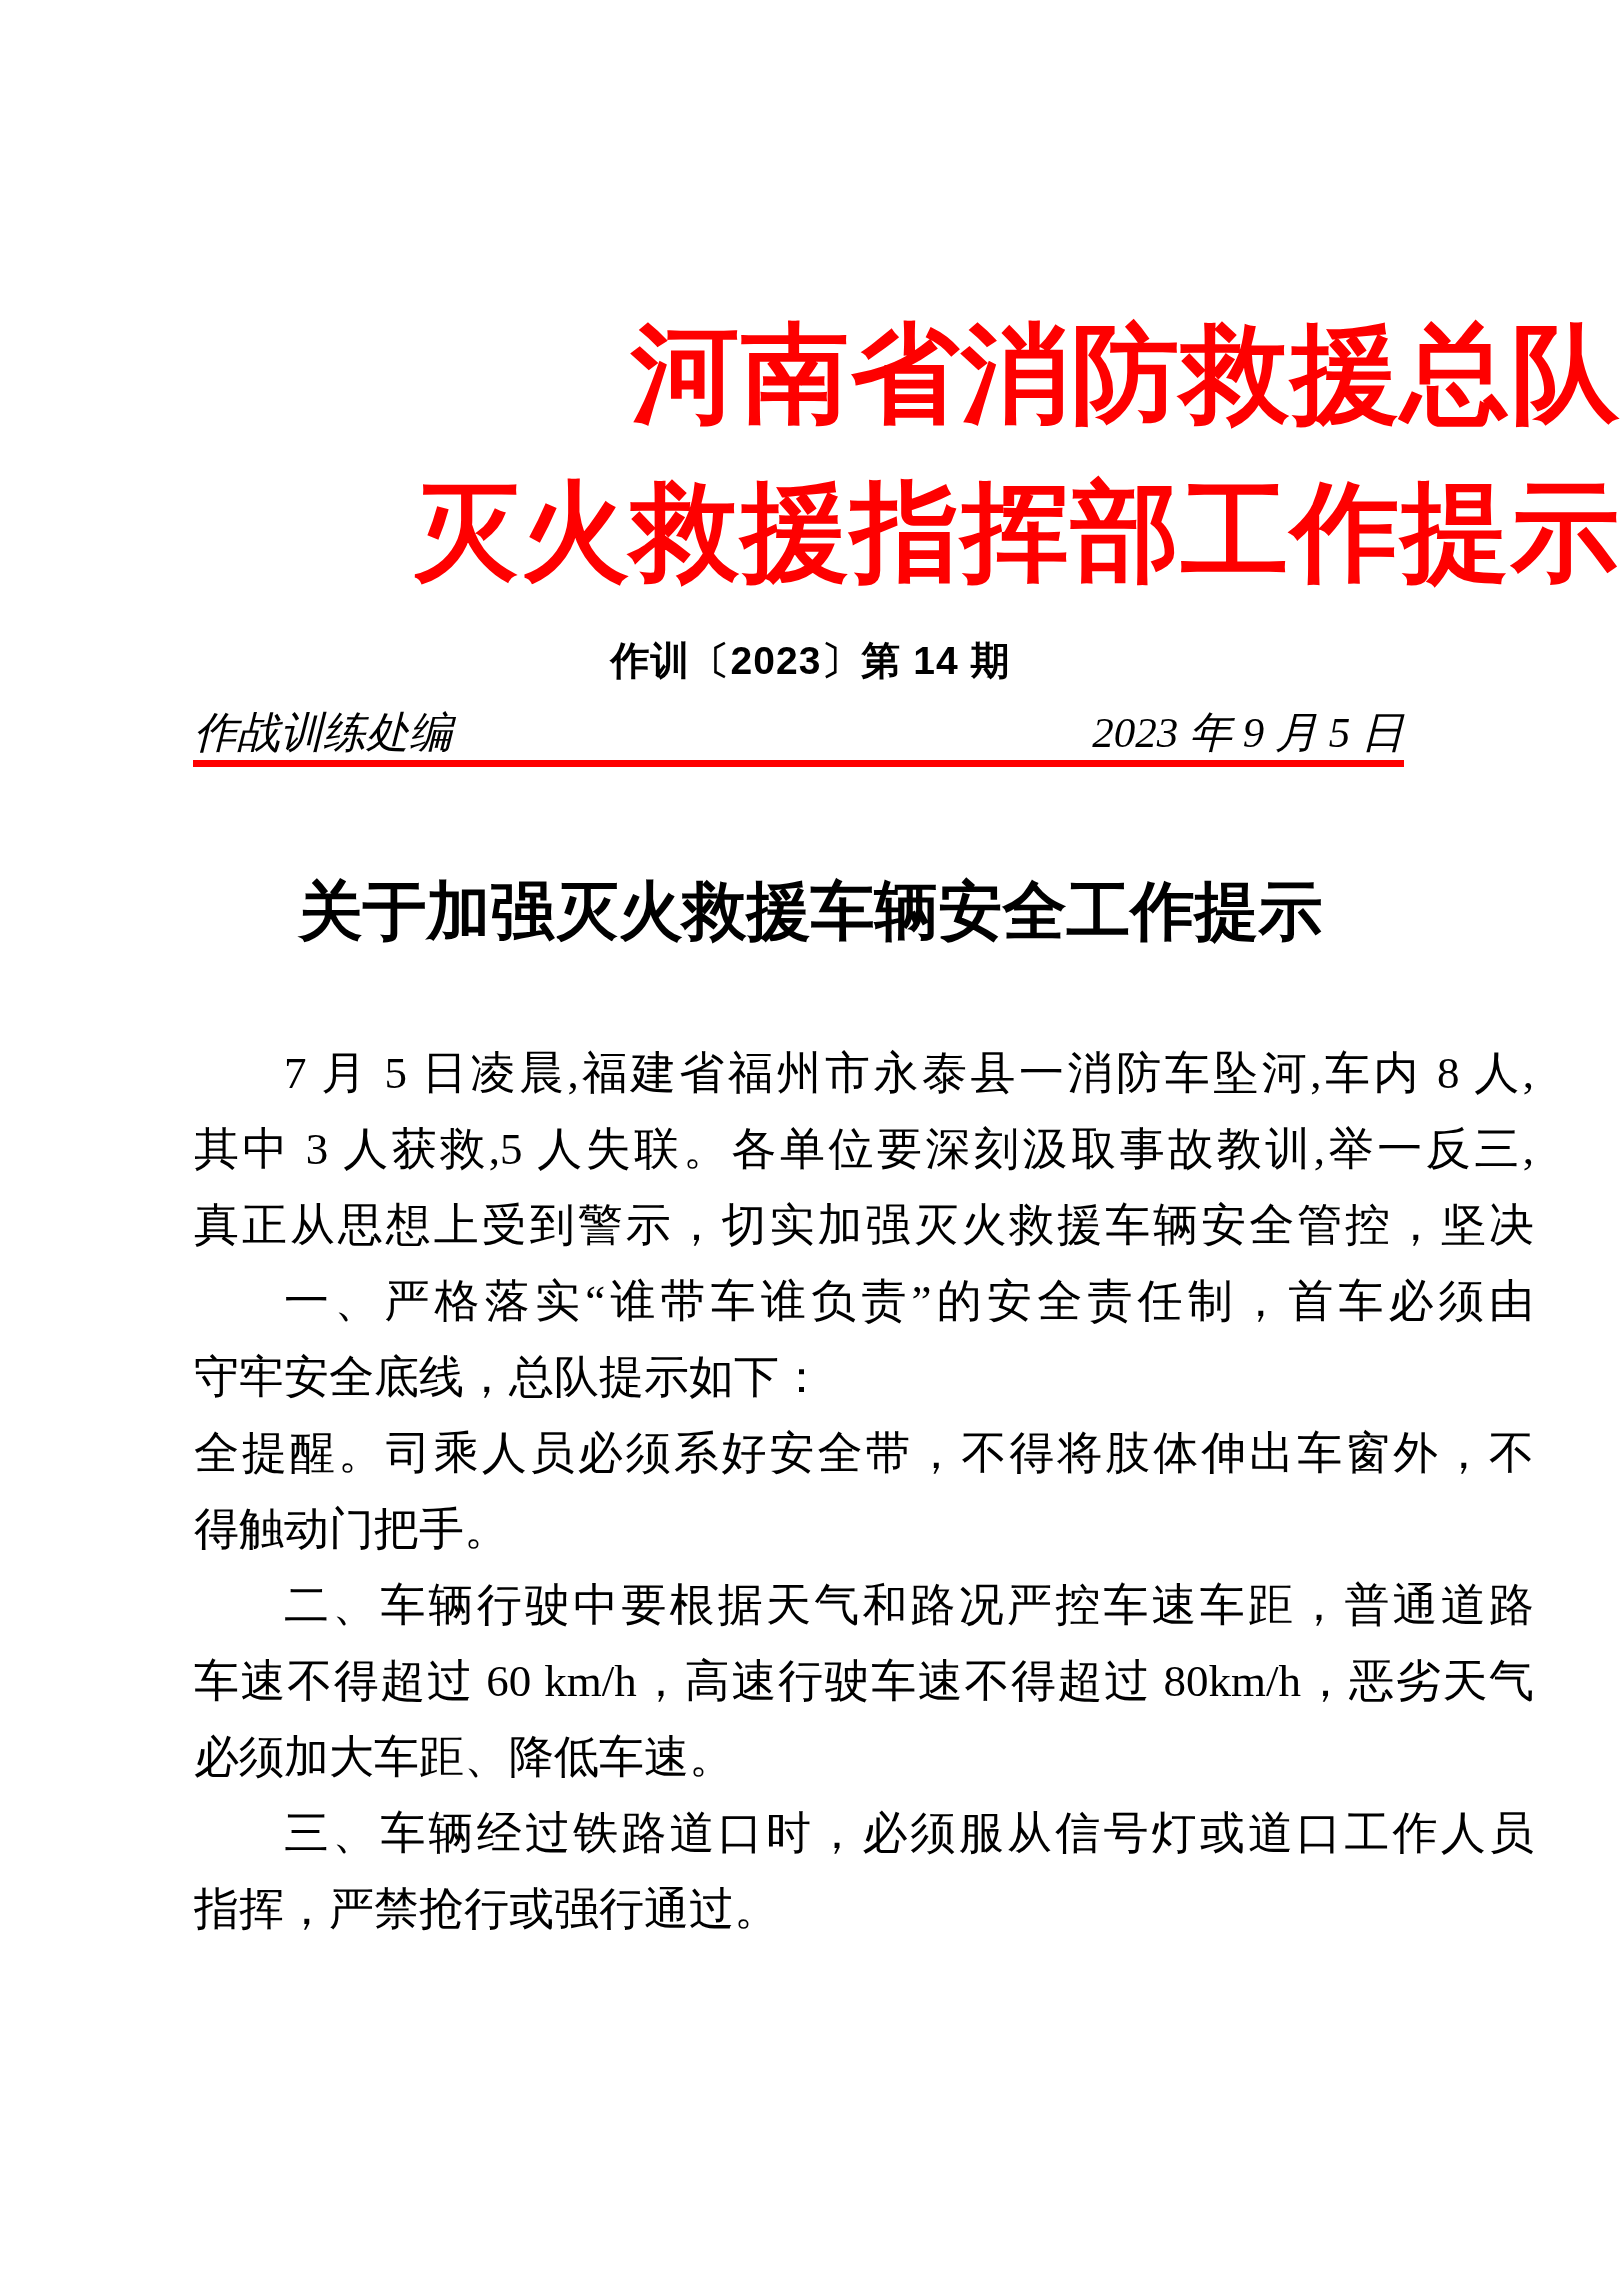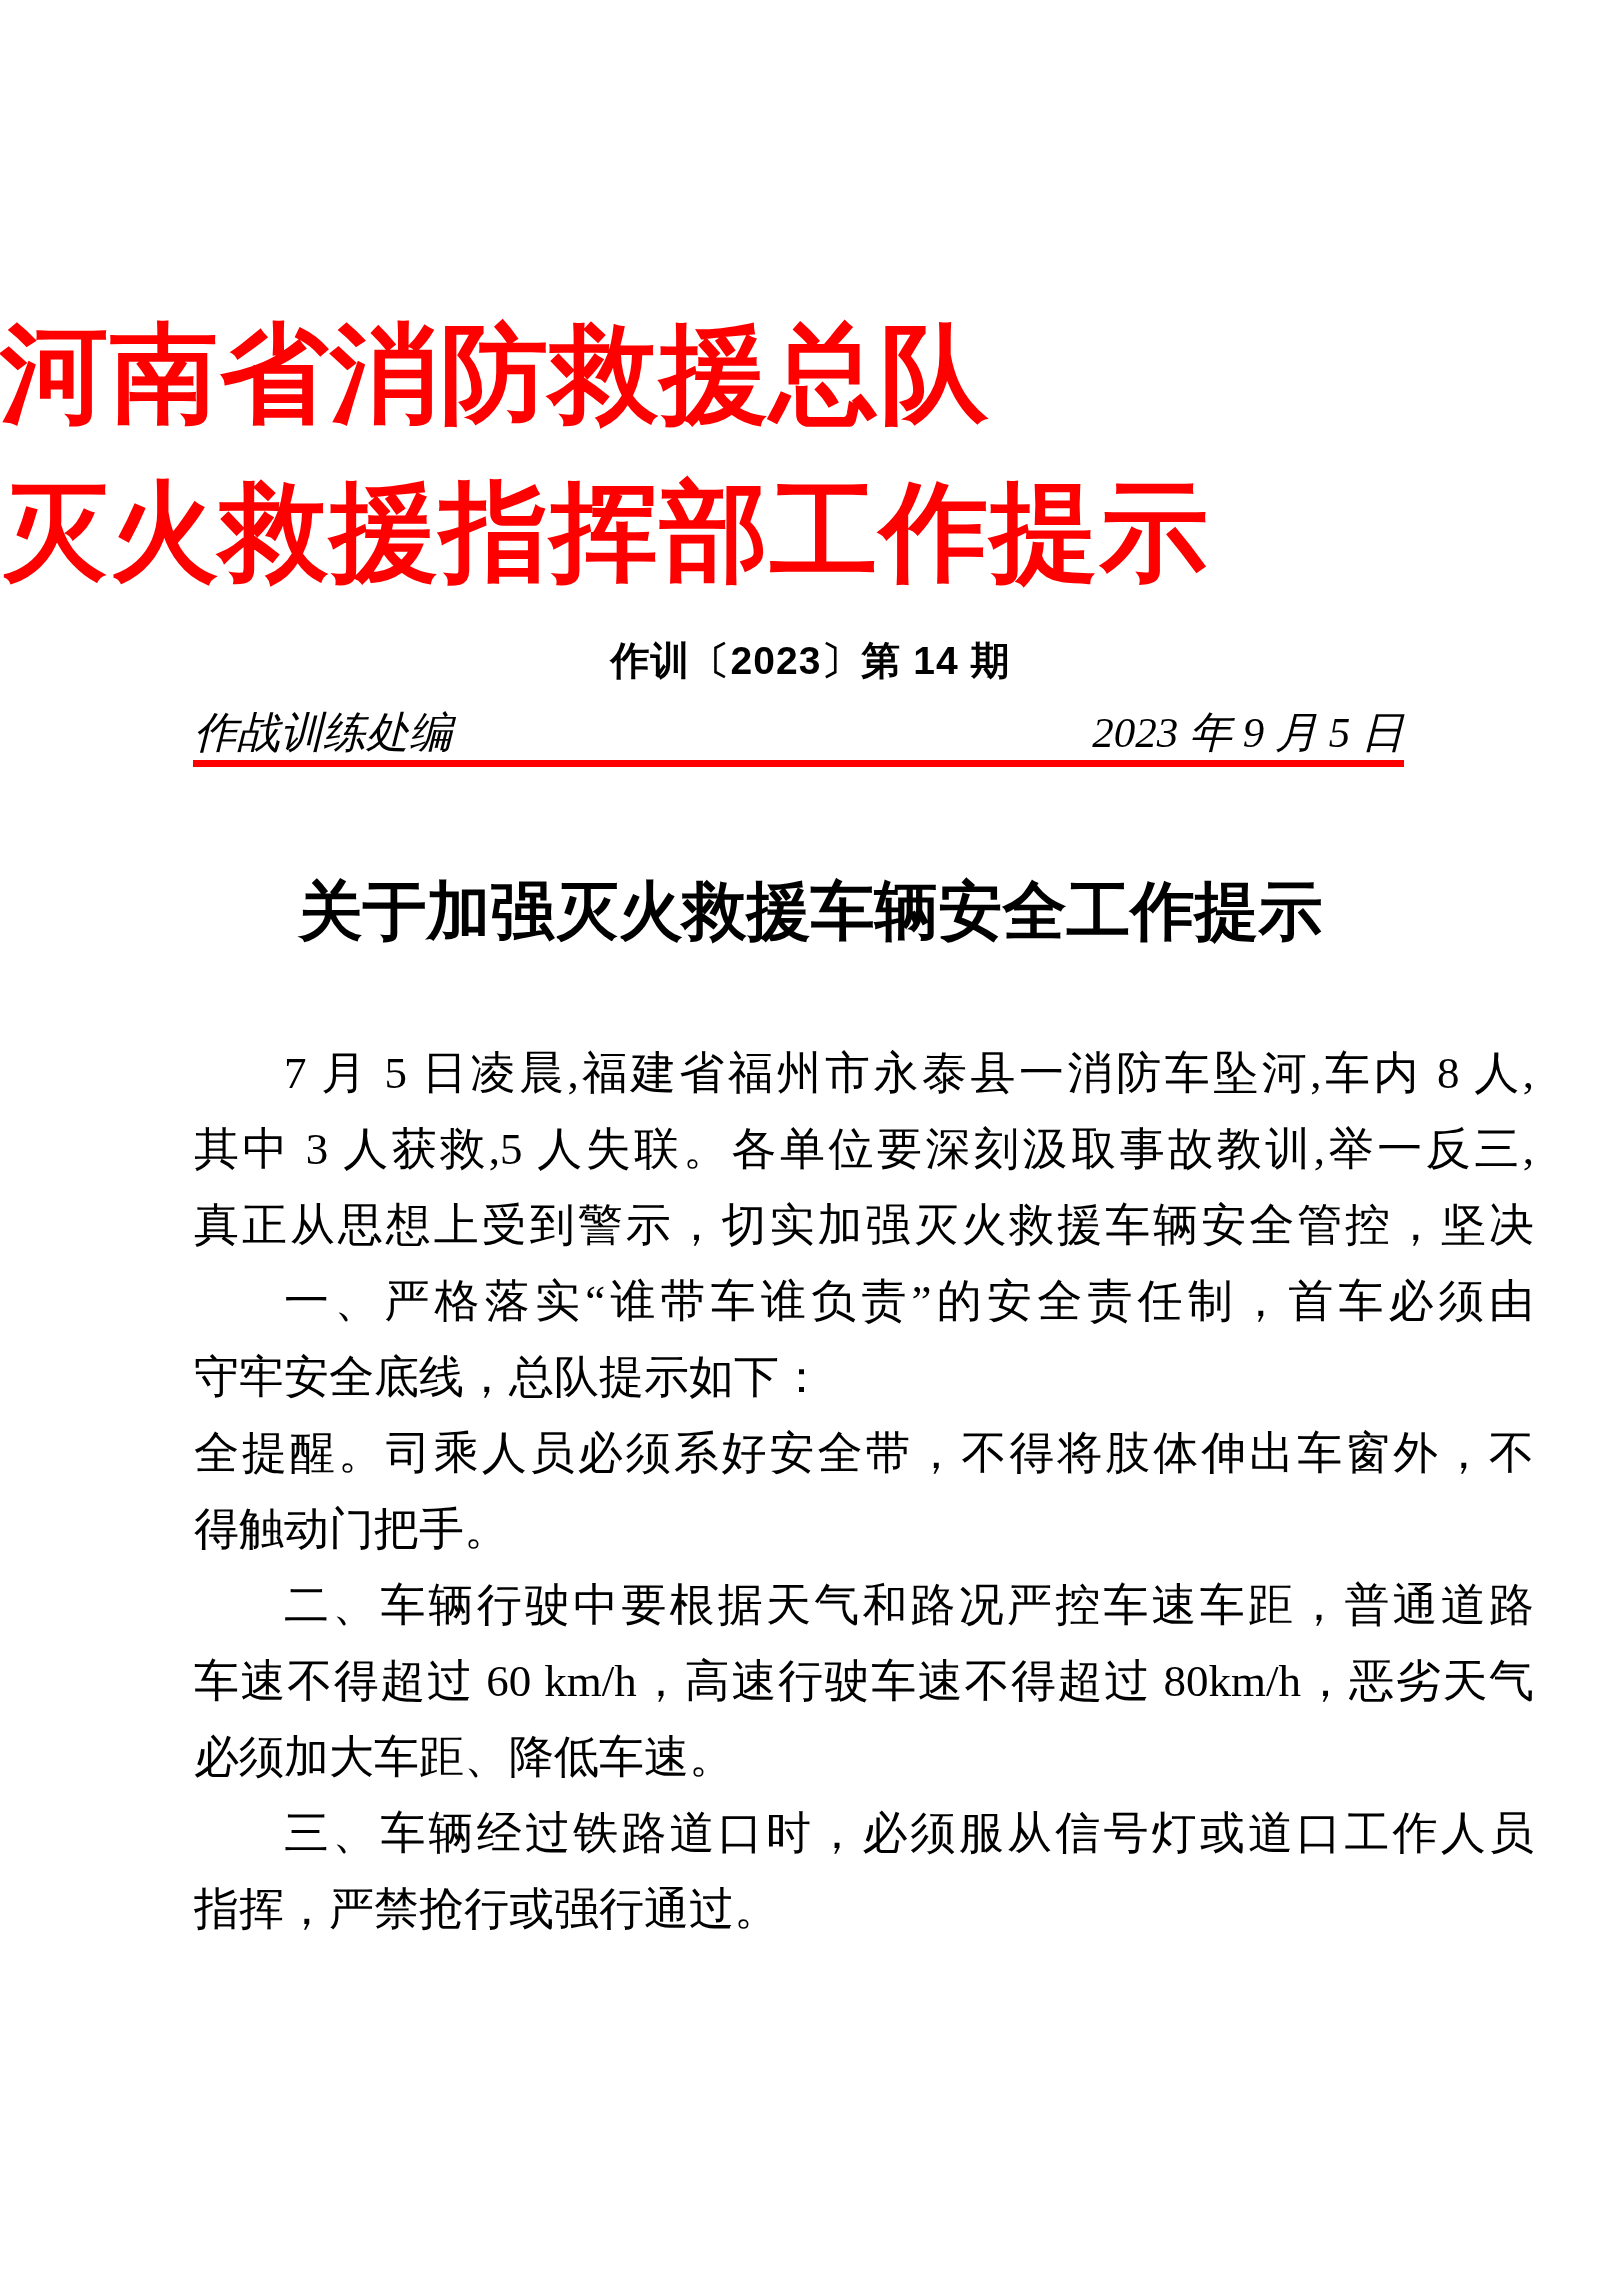--- a/index.html
+++ b/index.html
@@ -8,21 +8,21 @@
     width:1621px;height:2293px;
     margin:0 auto;
     background:#ffffff;
     overflow:hidden;
     font-family:"Liberation Serif","DejaVu Serif",serif;
     color:#000;
   }
   
   .org-title{
     position:absolute;left:0;width:1621px;
-    text-align:left;
+    text-align:right;
     color:#fe0000;
     font-weight:bold;
     font-size:108px;line-height:110px;
     letter-spacing:2px;
     white-space:nowrap;
   }
   .org-title.l1{top:320px;}
   .org-title.l2{top:478px;}
   
   .issue-number{

